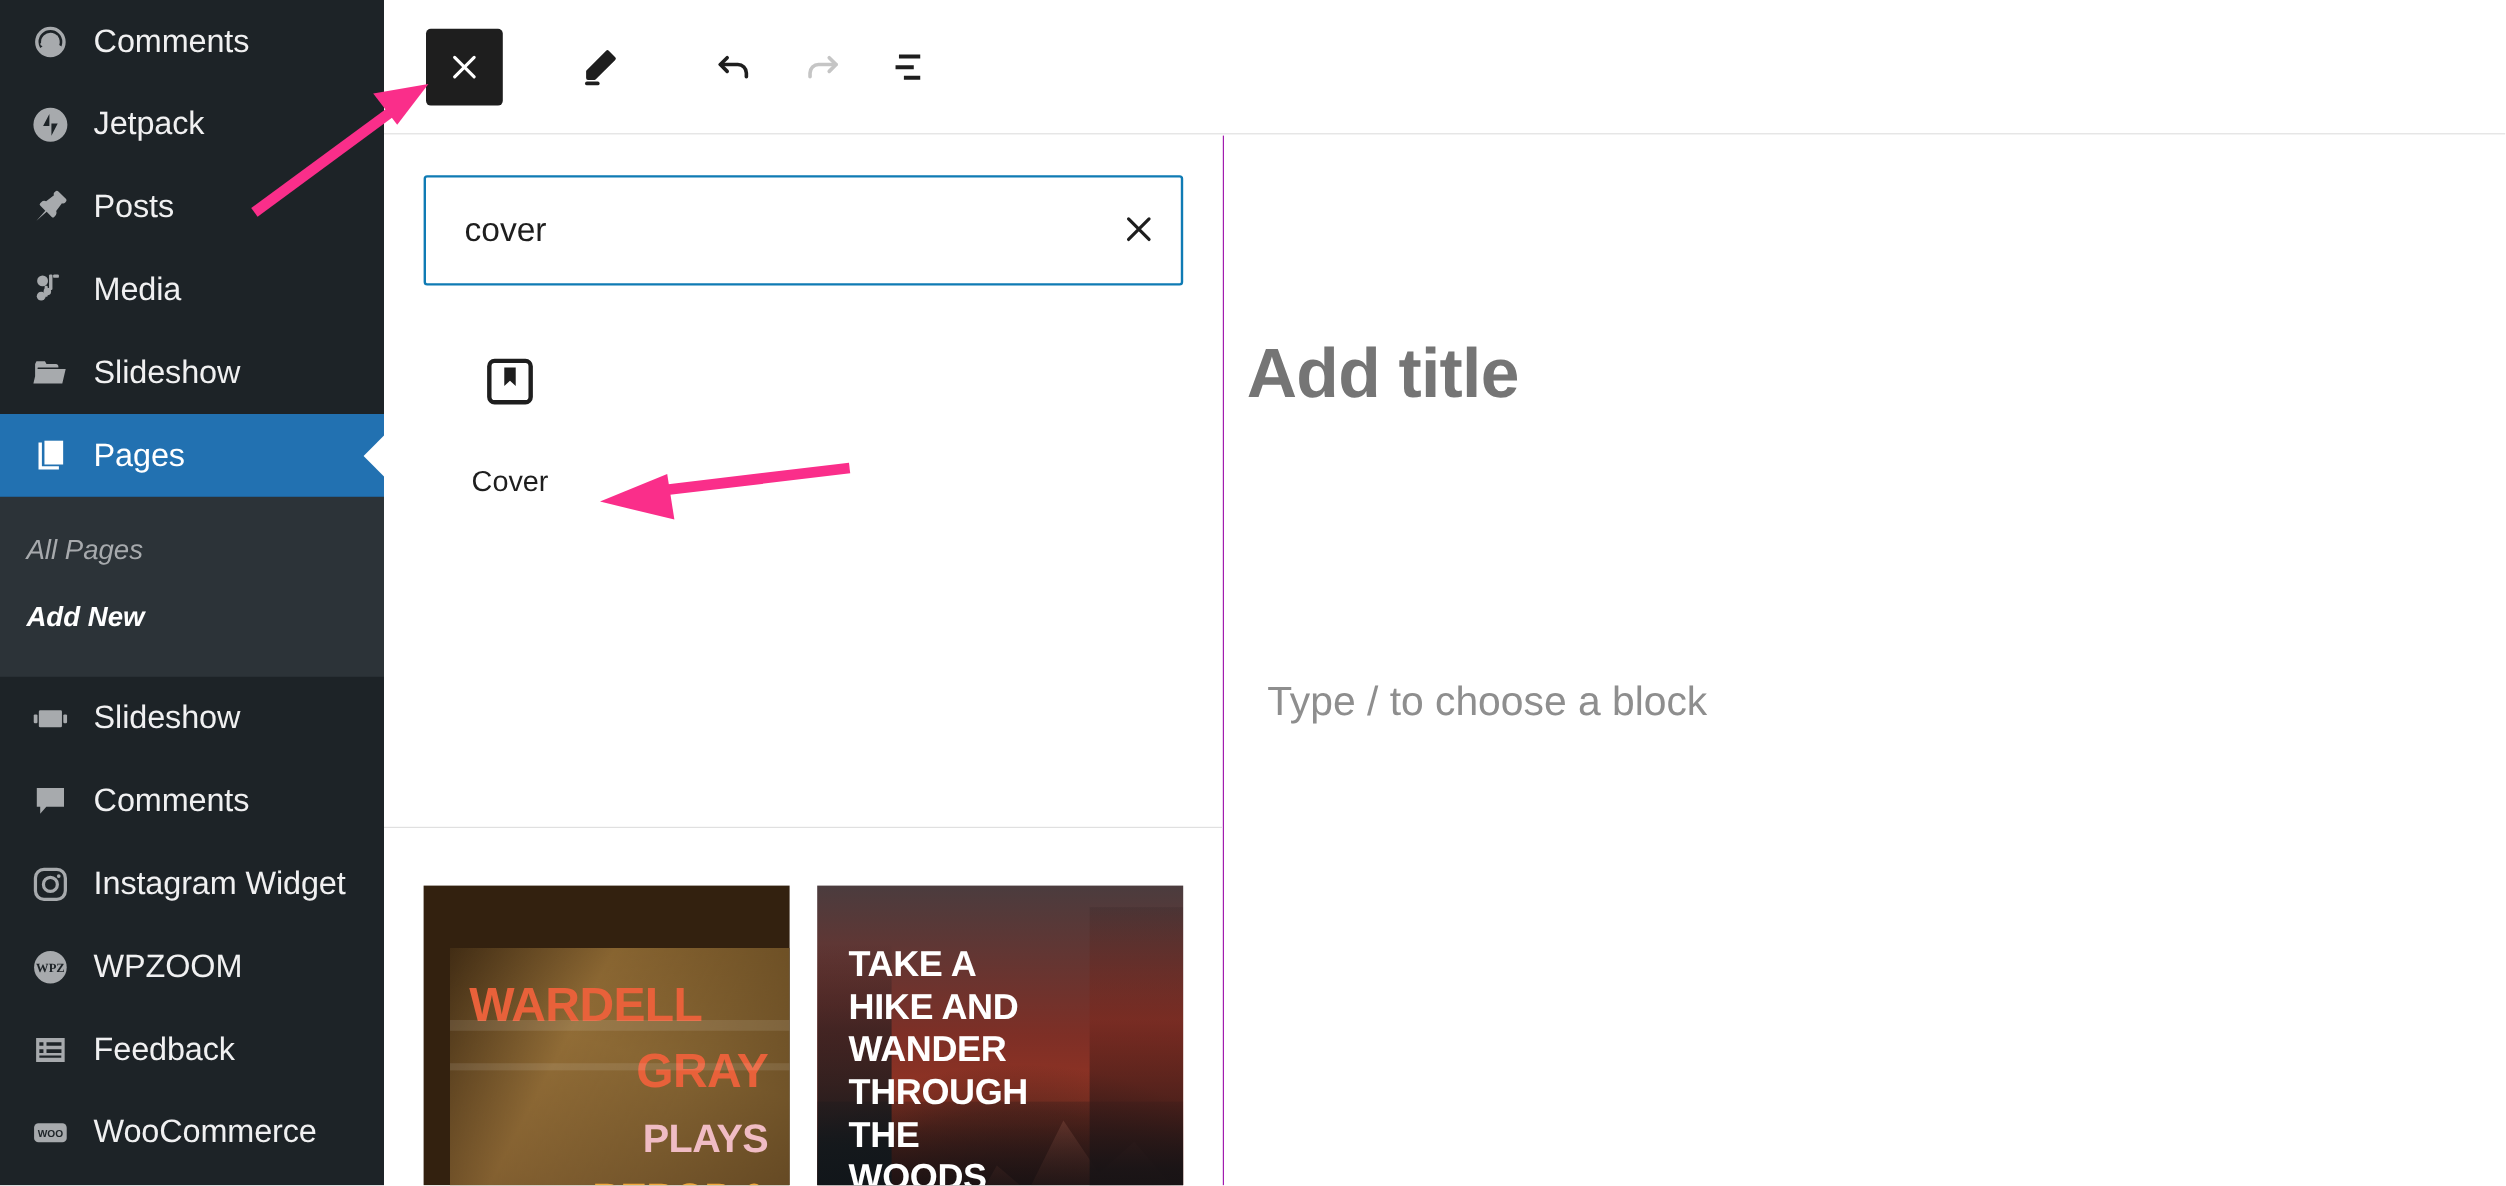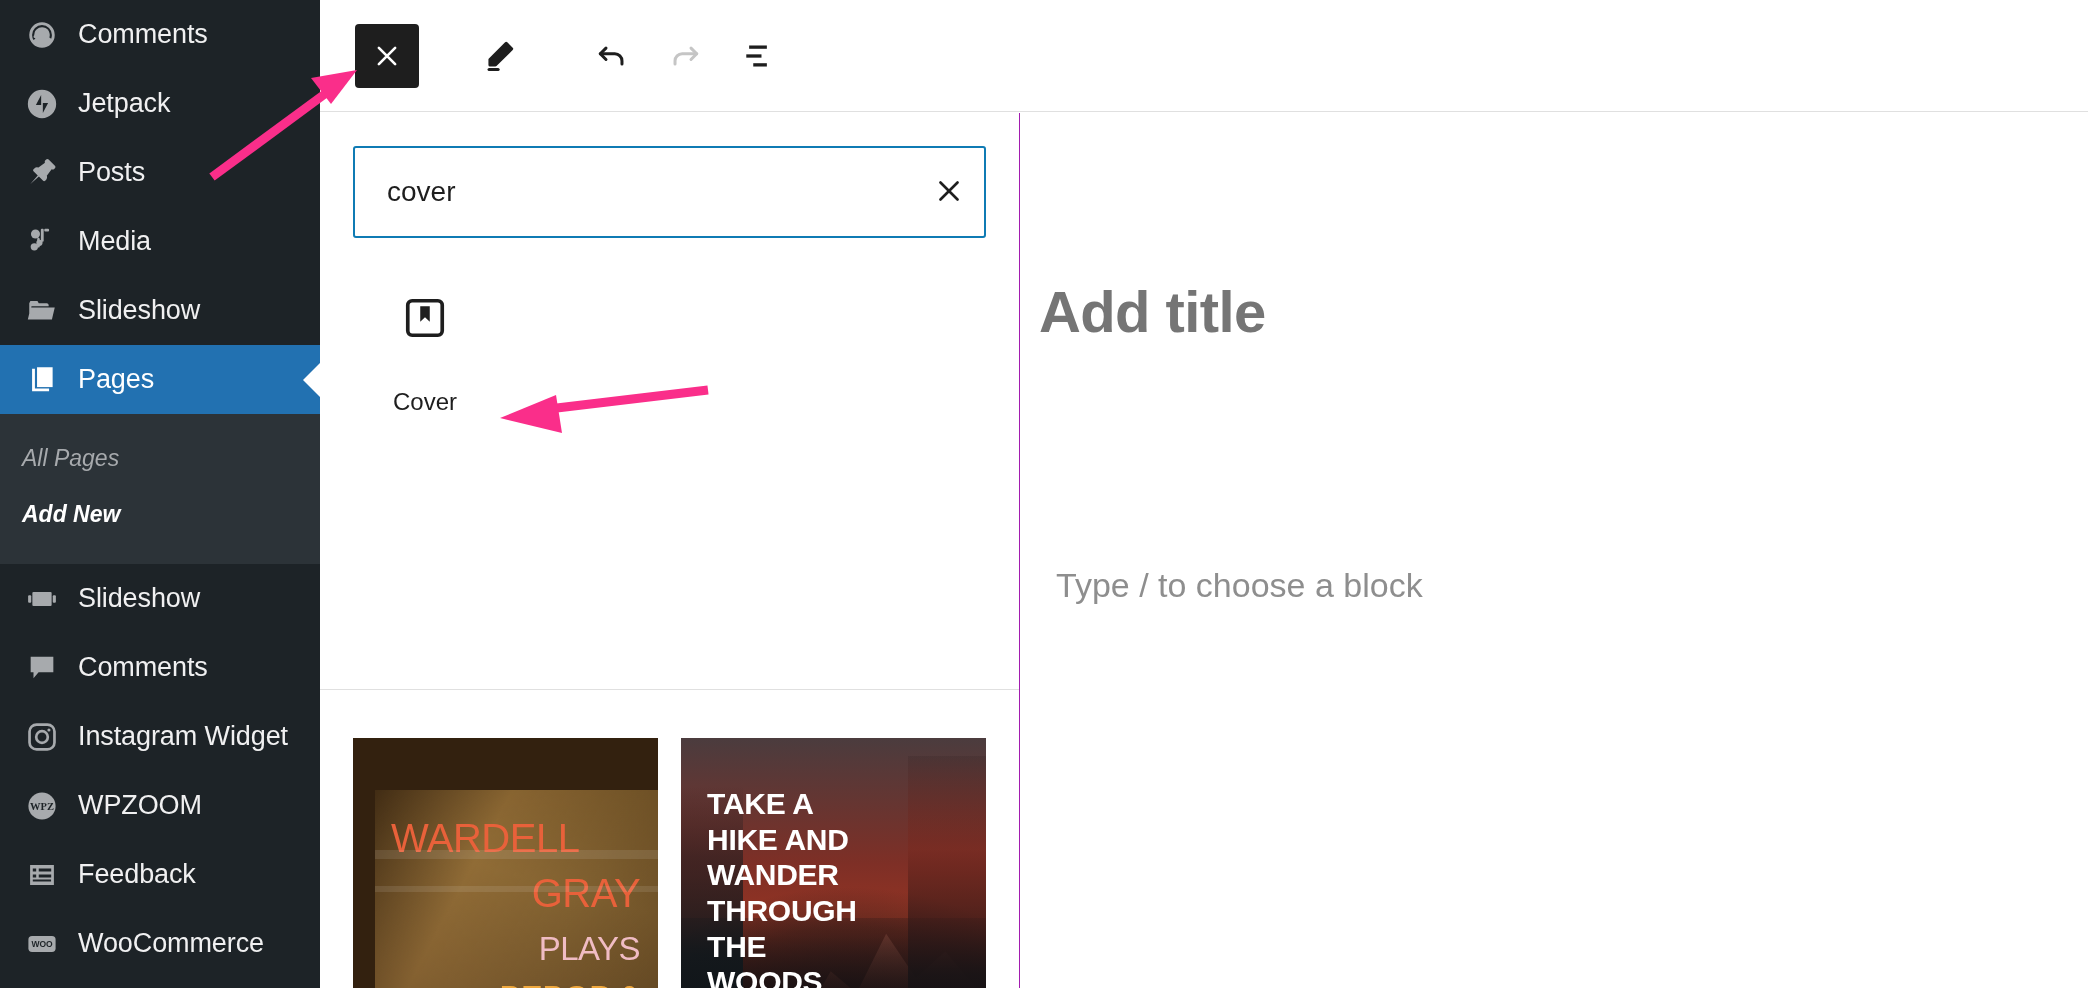--- a/index.html
+++ b/index.html
@@ -112,21 +112,21 @@
   
   .p1 { background:#33210f; padding:22px 0 0 22px; }
   .p1-inner {
     position:absolute; left:22px; top:52px; right:0; bottom:0;
     background:
       linear-gradient(118deg, rgba(60,40,18,0.92) 0%, rgba(150,110,55,0.55) 32%, rgba(120,88,44,0.5) 60%, rgba(85,60,28,0.75) 100%),
       linear-gradient(196deg, #6b4e22 0%, #8a6a35 35%, #70522a 70%, #4a3418 100%);
     padding:28px 18px 0 0;
     text-align:right;
   }
-  .p1-inner .ln { font-weight:normal; line-height:1.02; letter-spacing:-0.5px;padding-left:16px; }
+  .p1-inner .ln { font-weight:bold; line-height:1.02; letter-spacing:-0.5px;padding-left:16px; }
   .p1-l1 { font-size:40px; color:#e8613a; text-align:left; padding-left:28px; }
   .p1-l2 { font-size:40px; color:#e8613a; margin-top:14px; }
   .p1-l3 { font-size:33px; color:#f0bcc4; margin-top:18px; }
   .p1-l4 { font-size:33px; color:#f0a93e; margin-top:16px; }
   .p1-streak {
     position:absolute; left:0; right:0; height:9px;
     background:rgba(255,255,255,0.10);
   }
 
   

